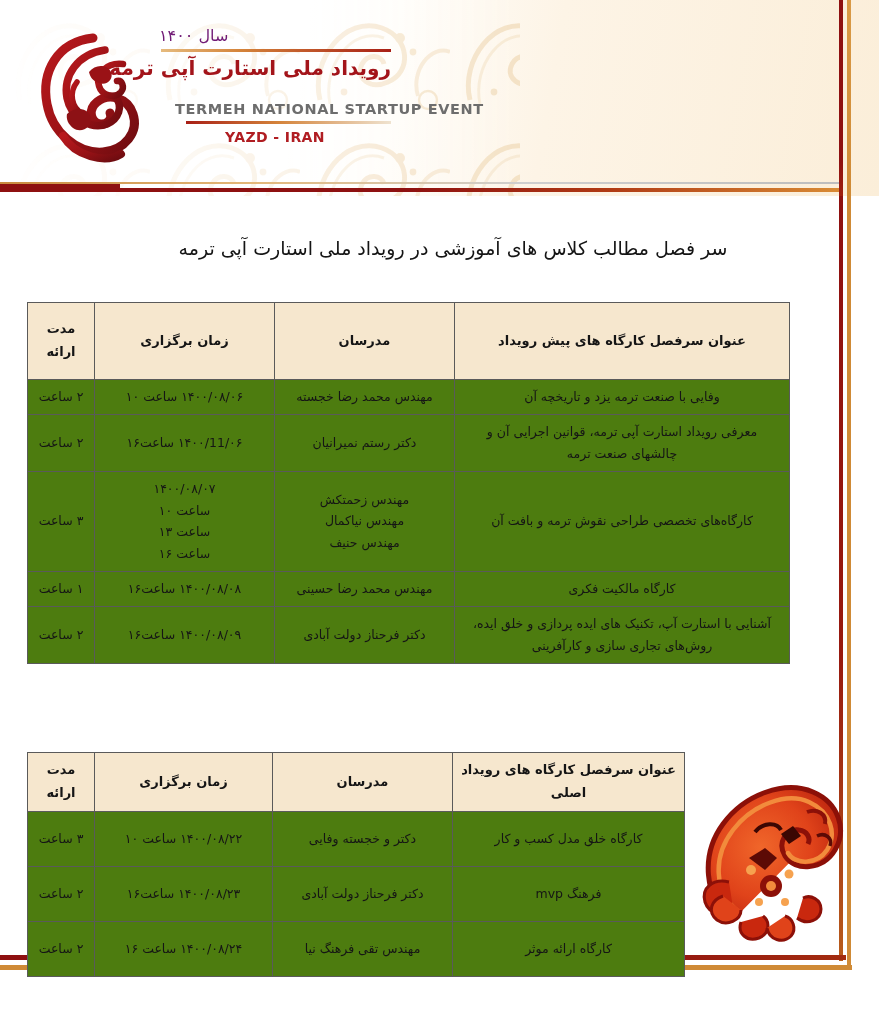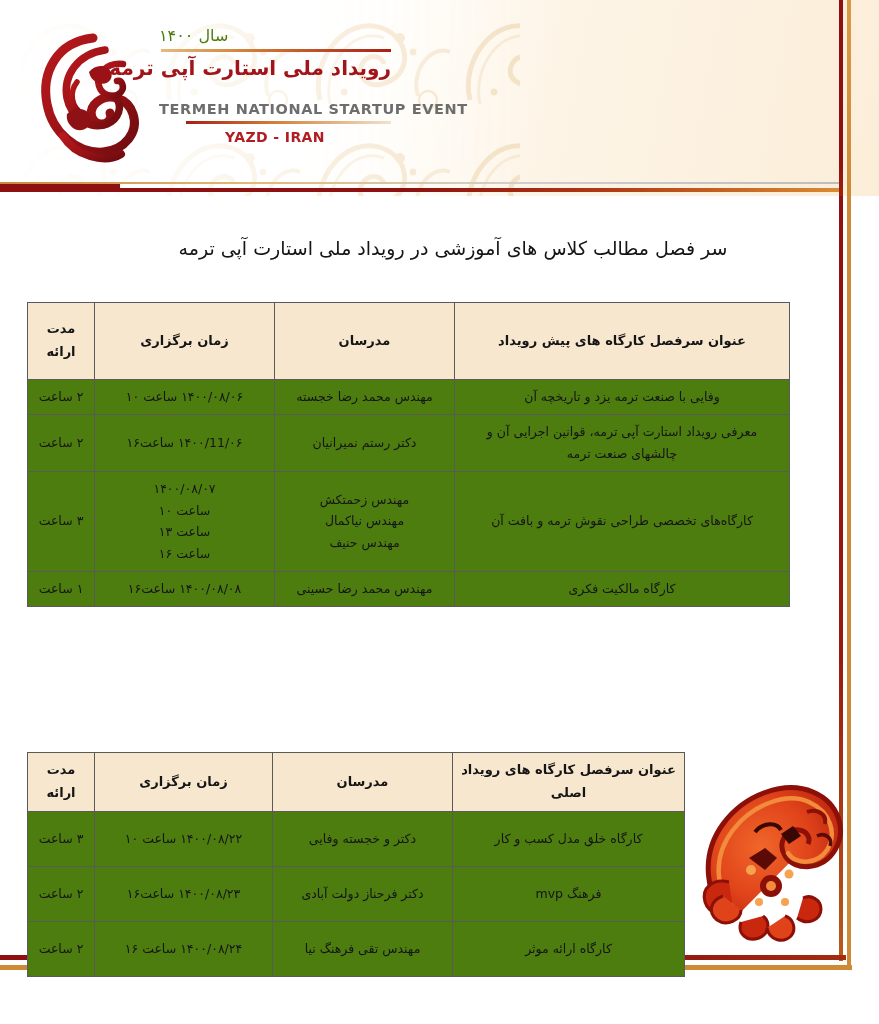--- a/index.html
+++ b/index.html
@@ -99,21 +99,21 @@
   }
   .logo-text {
     position: absolute;
     top: 0;
     left: 126px;
     width: 232px;
     text-align: left;
   }
   .year-label {
     font-size: 16px;
-    color: #4d7c0f;
+    color: #701a75;
     letter-spacing: 0.2px;
     text-align: left;
     direction: rtl;
     margin: 0 0 4px 0;
     font-weight: 400;
   }
   .divider-gold {
     height: 3px;
     width: 230px;
     background: linear-gradient(90deg,#e6bb7e 0%, #d4833a 35%, #a81f16 100%);
@@ -129,21 +129,21 @@
     margin: 0 0 21px 0;
     white-space: nowrap;
   }
   .title-en {
     font-size: 14.5px;
     font-weight: 700;
     color: #6d6d6d;
     letter-spacing: 0.6px;
     direction: ltr;
     text-align: right;
-    margin: 0 0 4px 0;
+    margin: 0 0 4px 16px;
     white-space: nowrap;
   }
   .divider-gold2 {
     height: 3px;
     width: 205px;
     background: linear-gradient(90deg,#a81f16 0%, #d4833a 45%, #efe3d0 100%);
     margin: 0 0 5px 0;
   }
   .subtitle-en {
     font-size: 14px;
@@ -391,20 +391,26 @@
 ساعت ۱۳
 ساعت ۱۶</td>
       <td>۳ ساعت</td>
     </tr>
     <tr>
       <td>کارگاه مالکیت فکری</td>
       <td>مهندس محمد رضا حسینی</td>
       <td>۱۴۰۰/۰۸/۰۸   ساعت۱۶</td>
       <td>۱ ساعت</td>
     </tr>
+    <tr>
+      <td>آشنایی با استارت آپ، تکنیک های ایده پردازی و خلق ایده، روش‌های تجاری سازی و کارآفرینی</td>
+      <td>دکتر فرحناز دولت آبادی</td>
+      <td>۱۴۰۰/۰۸/۰۹   ساعت۱۶</td>
+      <td>۲ ساعت</td>
+    </tr>
   </tbody>
 </table>
 
 <table class="schedule" id="table-mainevent">
   <colgroup>
     <col class="c-topic">
       <col class="c-teacher">
       <col class="c-time">
       <col class="c-dur">
   </colgroup>

